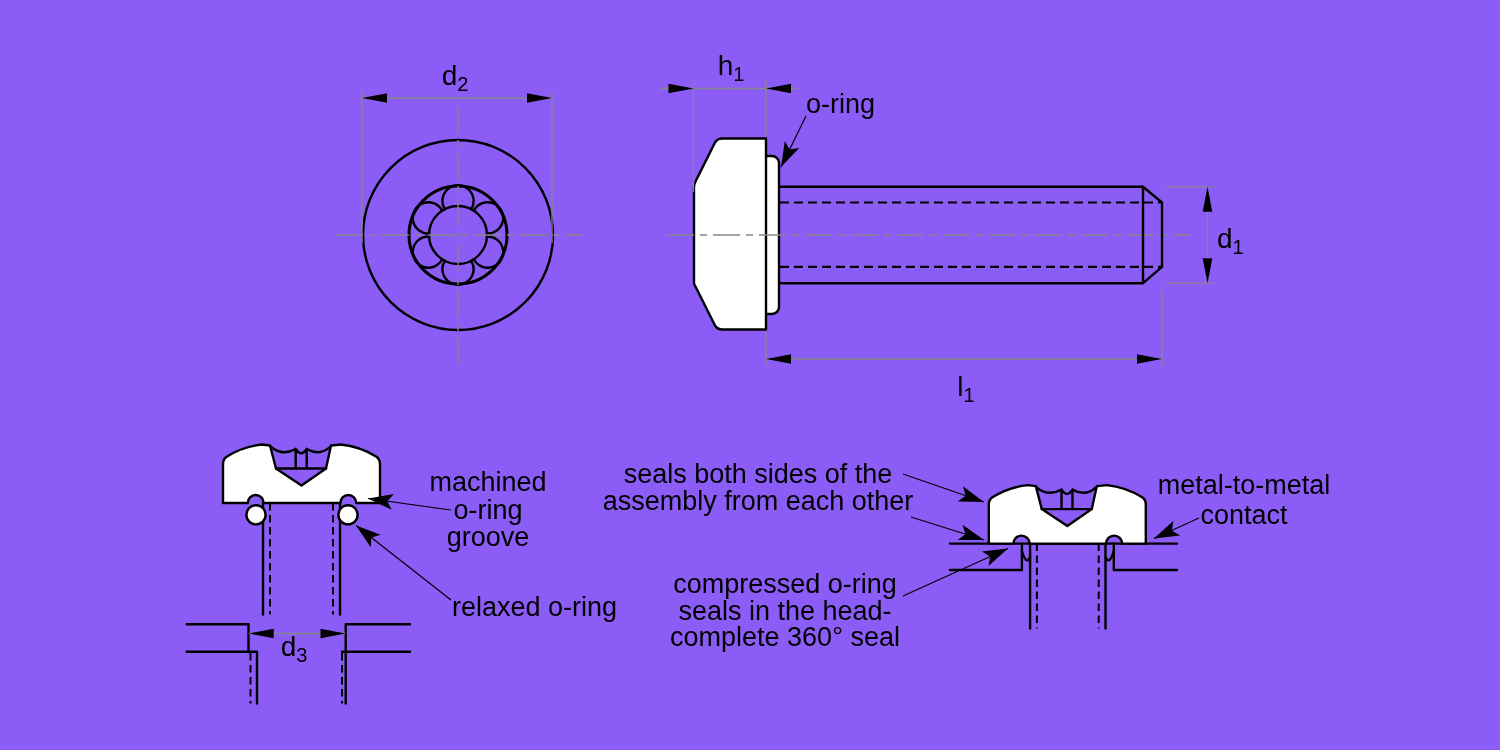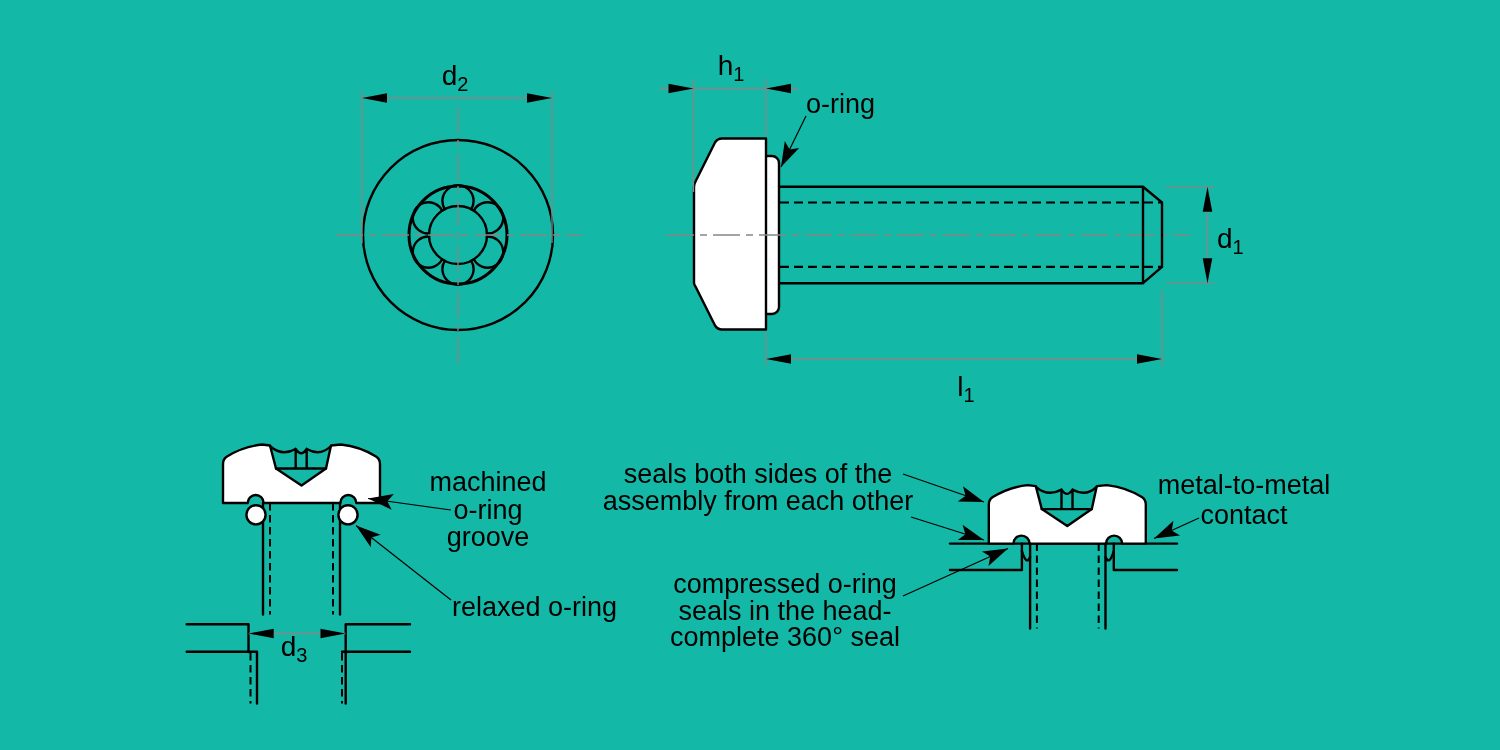--- a/index.html
+++ b/index.html
@@ -1,16 +1,16 @@
 <!DOCTYPE html>
 <html><head>
 <meta charset="utf-8">
 <style>
   html,body { margin:0; padding:0; background:#ffffff; }
-  .stage { position:relative; width:1500px; height:750px; background:#14b8a6; overflow:hidden; }
+  .stage { position:relative; width:1500px; height:750px; background:#8b5cf6; overflow:hidden; }
   svg { display:block; }
   
   .ink      { stroke:#000000; fill:none; stroke-width:2.4; stroke-linecap:round; stroke-linejoin:round; }
   .ink-bold { stroke:#000000; fill:none; stroke-width:3;   stroke-linejoin:round; }
   .ink-fill { stroke:#000000; fill:#ffffff; stroke-width:2.4; stroke-linejoin:round; }
   .thin     { stroke:#878787; fill:none; stroke-width:1.3; }
   .dash     { stroke:#000000; fill:none; stroke-width:2.1; stroke-dasharray:9 5; }
   .dash2    { stroke:#000000; fill:none; stroke-width:2;   stroke-dasharray:7.5 4.5; }
   .cl       { stroke:#878787; fill:none; stroke-width:1.3; stroke-dasharray:27 6 7 6; }
   .leader   { stroke:#000000; fill:none; stroke-width:1.2; }

